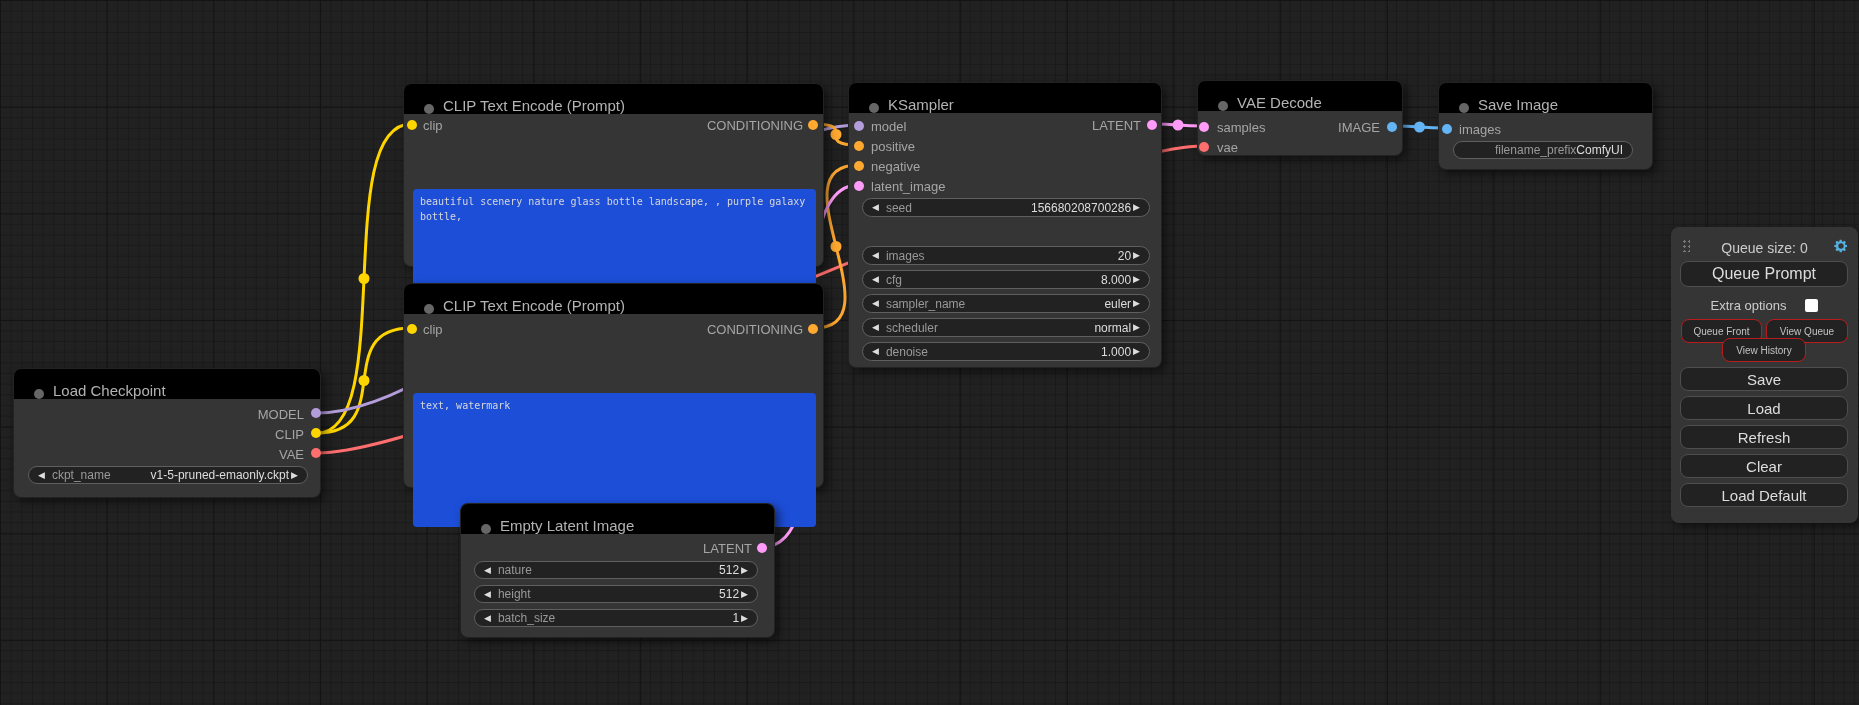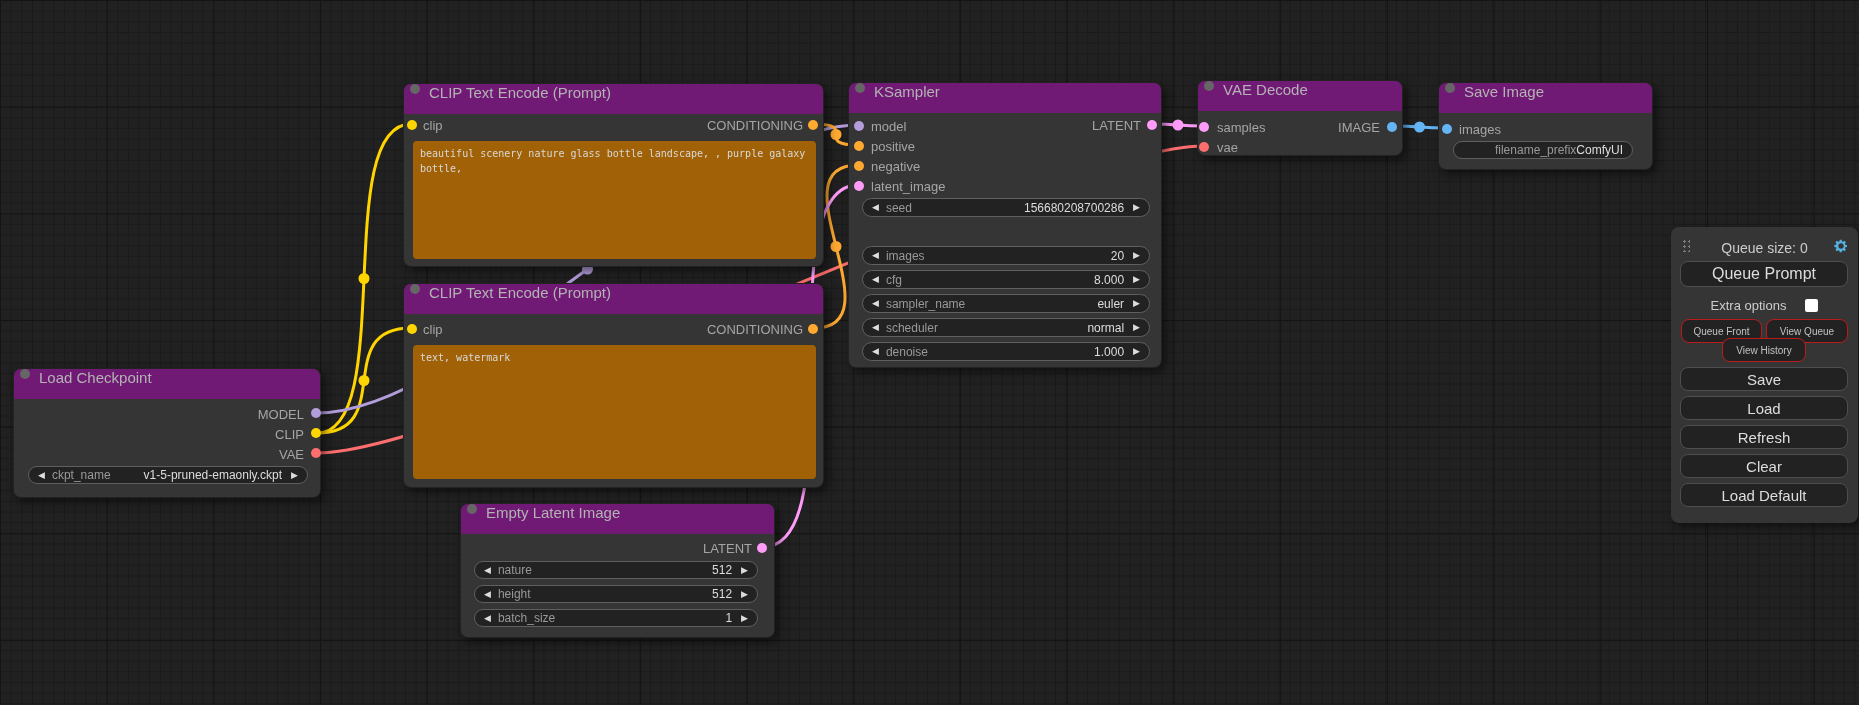--- a/index.html
+++ b/index.html
@@ -14,40 +14,40 @@
     background-size:106.7px 106.7px,106.7px 106.7px,10.67px 10.67px,10.67px 10.67px;
     font-family:"Liberation Sans",sans-serif;
   }
   #wire-layer{position:absolute;left:0;top:0;z-index:1;}
   .node{
     position:absolute;z-index:2;background:#353535;border-radius:8px;
     box-shadow:4px 4px 10px rgba(0,0,0,.5);border:1px solid rgba(0,0,0,.35);
     box-sizing:border-box;
   }
   .ntitle{
-    position:absolute;top:0;left:0;right:0;height:30px;background:#701a75;
-    border-radius:7px 7px 0 0;display:flex;align-items:flex-start;padding-left:6px;gap:9px;
+    position:absolute;top:0;left:0;right:0;height:30px;background:#000000;
+    border-radius:7px 7px 0 0;display:flex;align-items:flex-end;padding-left:20px;gap:9px;
     font-size:15px;color:#b3b3b3;
   }
   .tdot{width:10px;height:10px;border-radius:50%;background:#666;flex:0 0 auto;}
   .plabel{position:absolute;font-size:13px;color:#a5a5a5;line-height:13px;white-space:nowrap;}
   .pdot{position:absolute;width:10px;height:10px;border-radius:50%;}
   .ptext{
-    position:absolute;background:#a16207;border-radius:4px;color:#d8d8d8;
+    position:absolute;background:#1d4ed8;border-radius:4px;color:#d8d8d8;
     font-family:"DejaVu Sans Mono",monospace;font-size:10px;line-height:15px;
-    padding:5px 7px;white-space:pre-wrap;box-sizing:border-box;overflow:hidden;
+    padding:5px 7px;white-space:pre-wrap;box-sizing:border-box;overflow:hidden;margin-top:48px;
   }
   .widget{
     position:absolute;display:flex;align-items:center;background:#222;
     border:1px solid #5f5f5f;border-radius:10px;font-size:12px;line-height:12px;
     padding:0 9px;box-sizing:border-box;
   }
   .warr{color:#ddd;font-size:9px;line-height:1;}
   .wname{color:#999;margin-left:7px;white-space:nowrap;}
-  .wval{color:#ddd;margin-left:auto;margin-right:9px;white-space:nowrap;}
+  .wval{color:#ddd;margin-left:auto;margin-right:2px;white-space:nowrap;}
   .toggle-dot{width:13px;height:13px;border-radius:50%;flex:0 0 auto;}
   
   #menu{
     position:absolute;z-index:3;left:1671px;top:203px;width:187px;height:296px;
     background:#353535;border-radius:8px;box-shadow:4px 4px 10px rgba(0,0,0,.5);
     box-sizing:border-box;
     margin-top:24px;
   }
   .mbtn{
     position:absolute;left:9px;right:10px;height:24px;background:#222;

